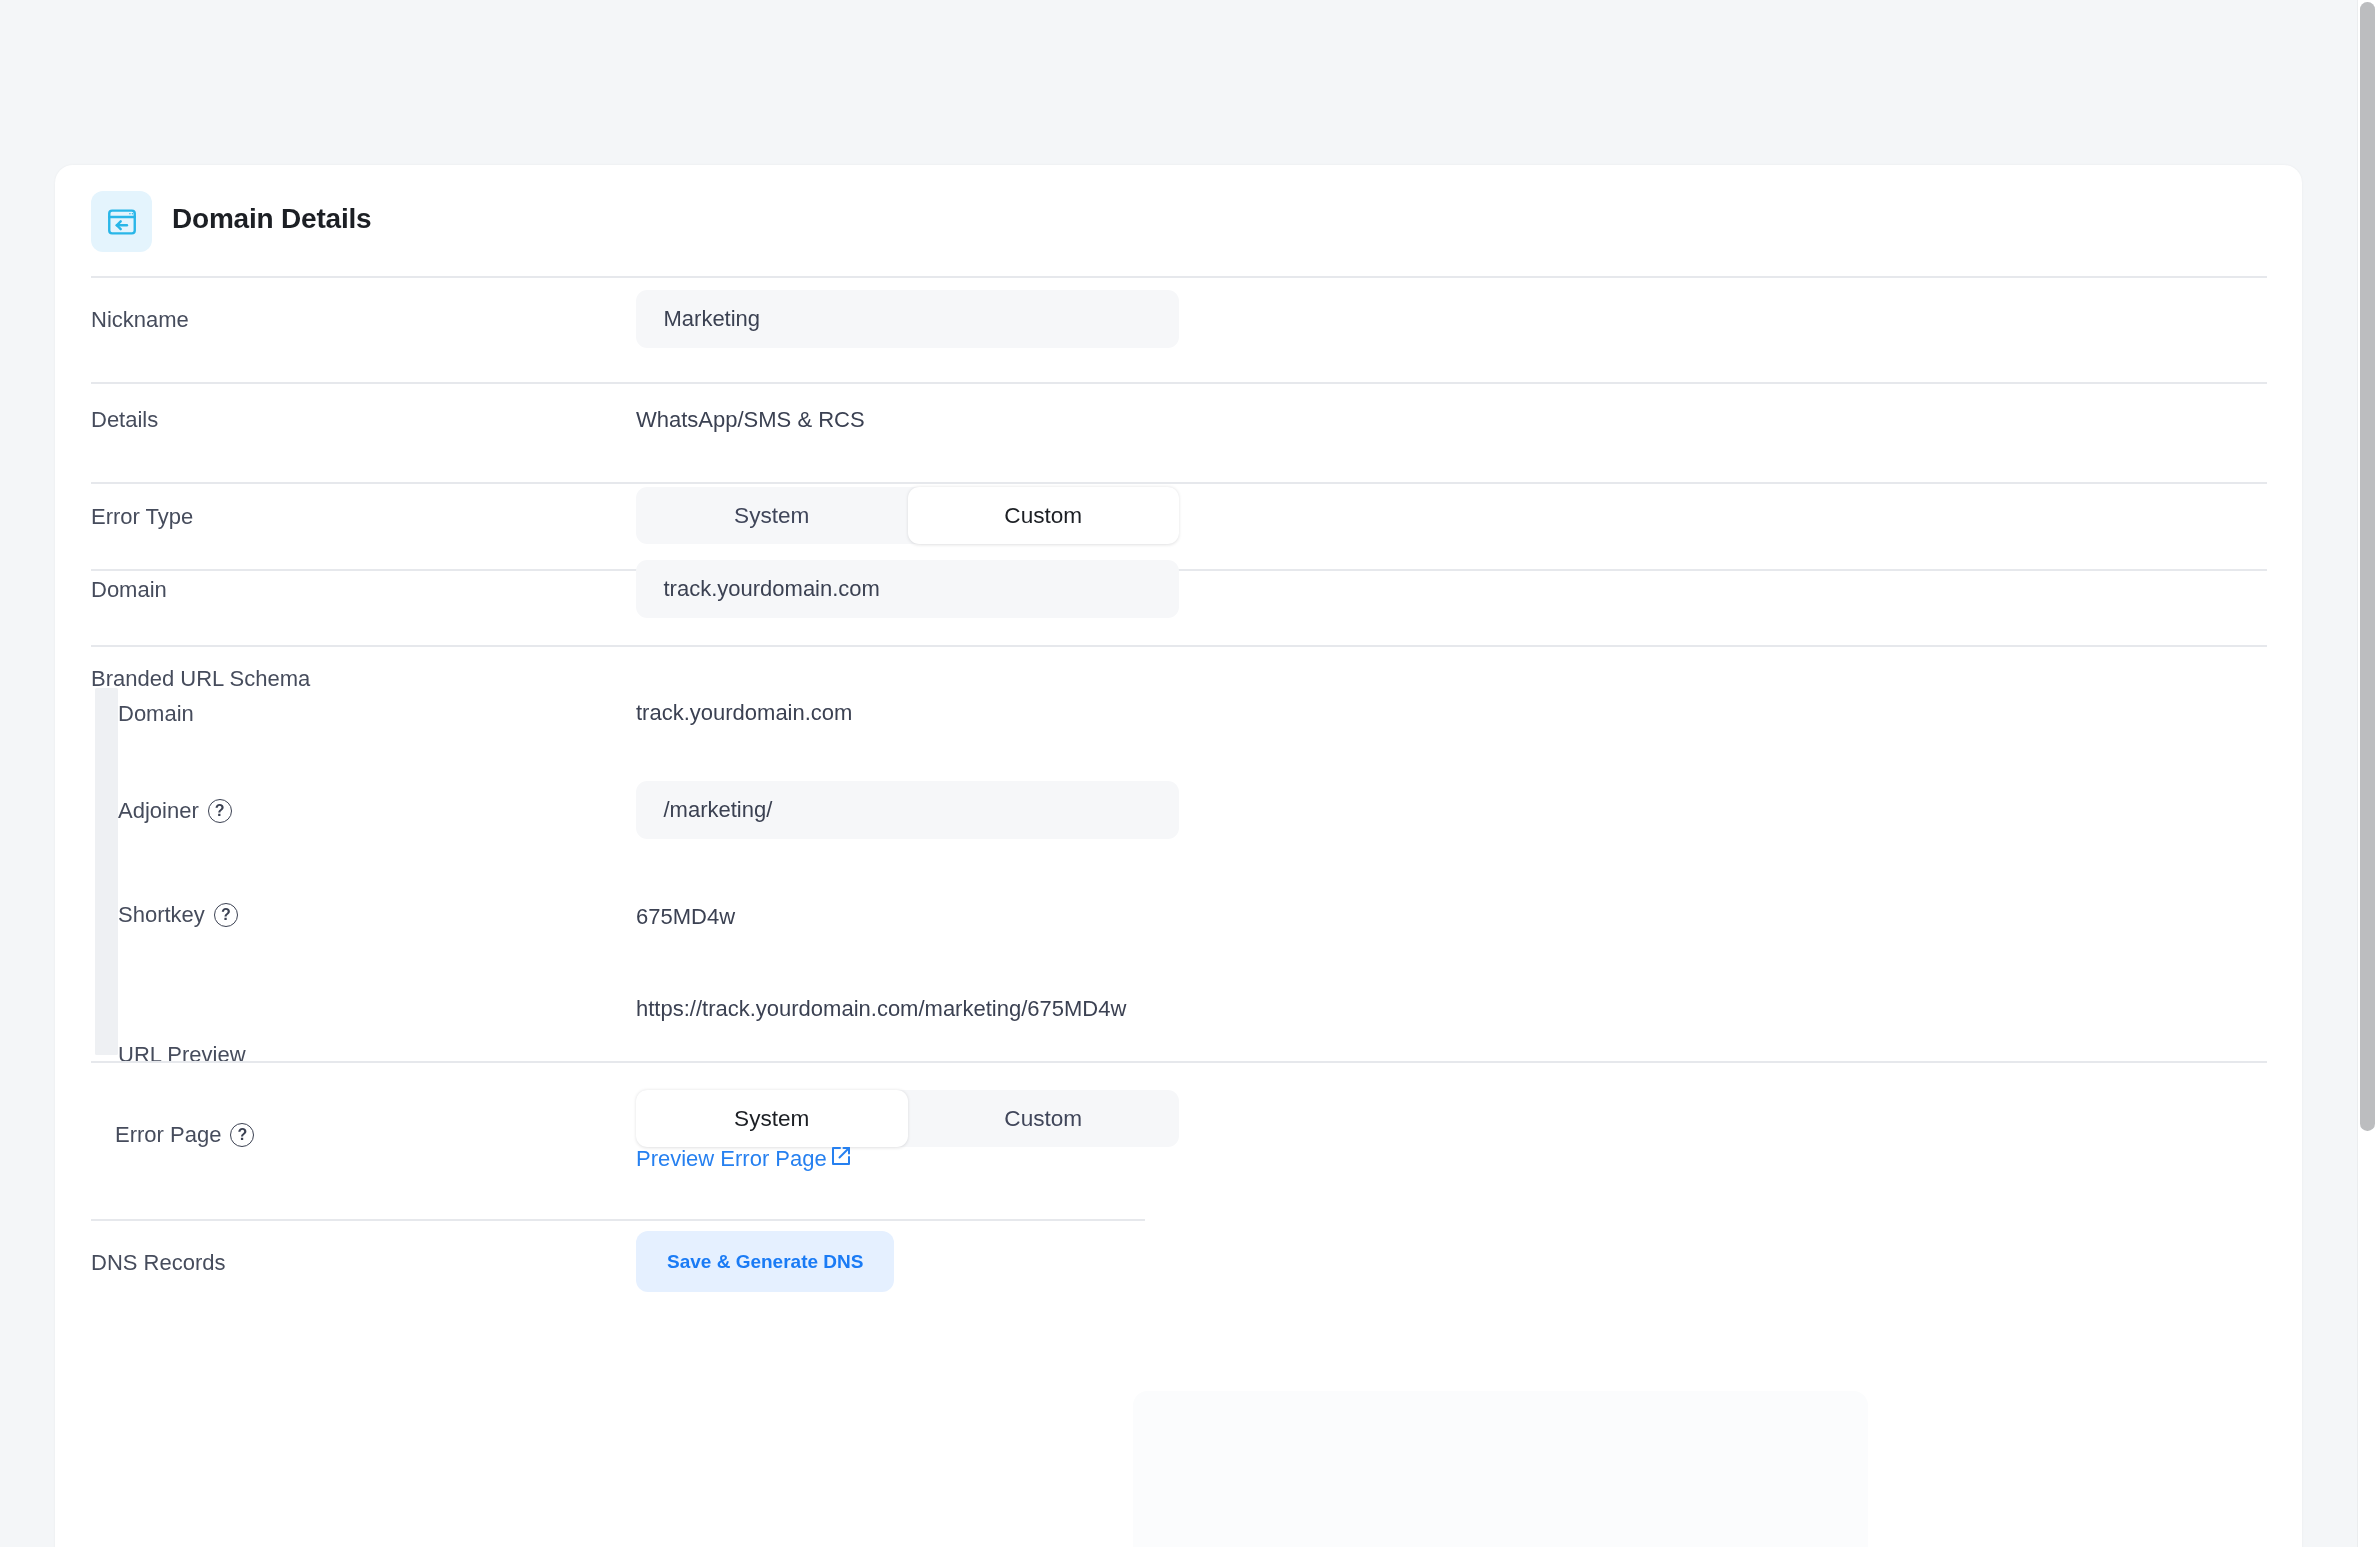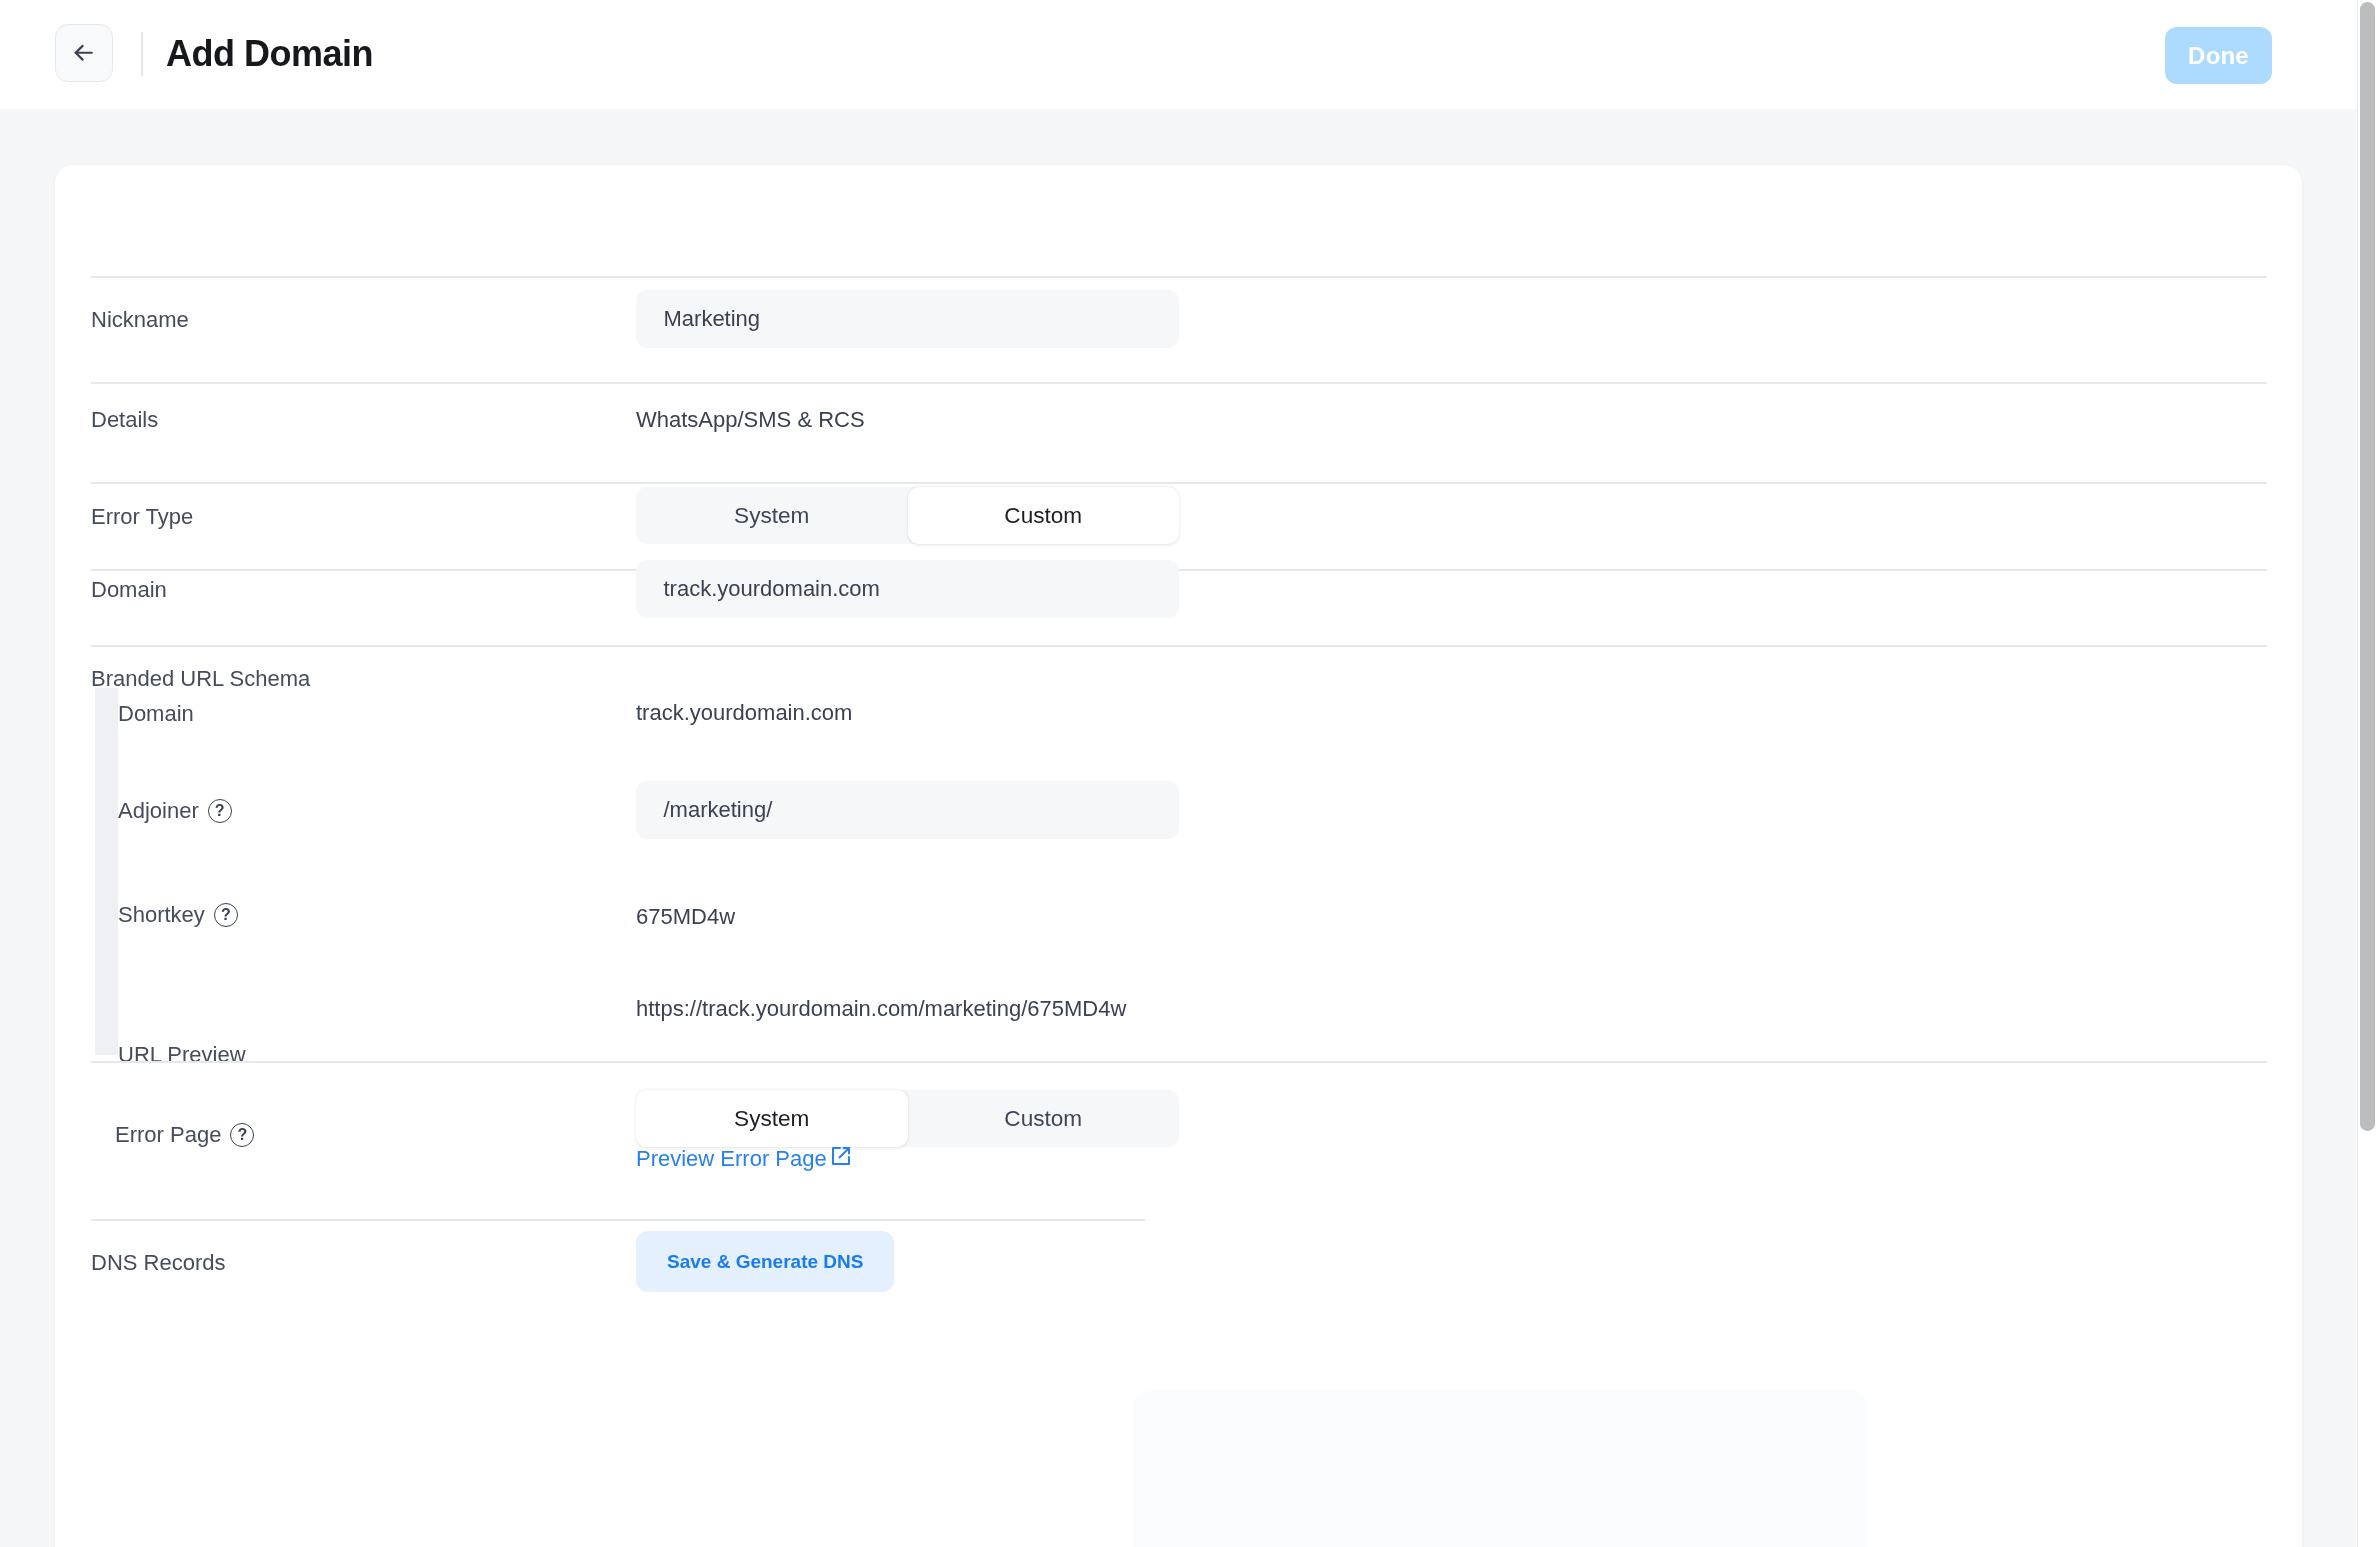--- a/index.html
+++ b/index.html
@@ -312,42 +312,38 @@
     border-radius: 7.3px;
     cursor: pointer;
     z-index: 11;
   }
 </style>
 </head>
 <body>
 
 <div id="root">
 
-  <div class="topbar">
-
-    <div class="back-button">
-      <span>
-        <svg width="27.5" height="27.5" viewBox="0 0 24 24" fill="none" stroke="#3b4152" stroke-width="1.9" stroke-linecap="round" stroke-linejoin="round">
-          <line x1="19" y1="12" x2="5" y2="12"></line>
-          <polyline points="11,6 5,12 11,18"></polyline>
-        </svg>
-      </span>
-    </div>
-
-    <div class="topbar-divider"></div>
-
-    <div class="page-title">Add Domain</div>
-
-    <button class="done-button">Done</button>
-  </div>
 
   <div class="page-body">
 
     <div class="card">
 
+      <div class="card-header">
+        <div class="section-icon">
+          <svg width="34" height="34" viewBox="0 0 24 24" fill="none" stroke="#29b6e8" stroke-width="1.7" stroke-linecap="round" stroke-linejoin="round">
+            <rect x="3" y="4" width="18" height="16" rx="2"></rect>
+            <line x1="3" y1="8.5" x2="21" y2="8.5"></line>
+            <circle cx="17.6" cy="6.2" r="0.55" fill="#29b6e8" stroke="none"></circle>
+            <circle cx="19.4" cy="6.2" r="0.55" fill="#29b6e8" stroke="none"></circle>
+            <line x1="15.5" y1="14.3" x2="8.3" y2="14.3"></line>
+            <polyline points="11.1,11.5 8.3,14.3 11.1,17.1"></polyline>
+          </svg>
+        </div>
+        <div class="section-title">Domain Details</div>
+      </div>
 
       <div class="divider" style="left:36px; top:111px; width:2176px;"></div>
 
       <div class="row">
         <div class="row-label" style="left:36px; top:142px;">Nickname</div>
         <div class="field" style="left:581px; top:125px; width:543px;">Marketing</div>
       </div>
       <div class="divider" style="left:36px; top:217px; width:2176px;"></div>
 
       <div class="row">

